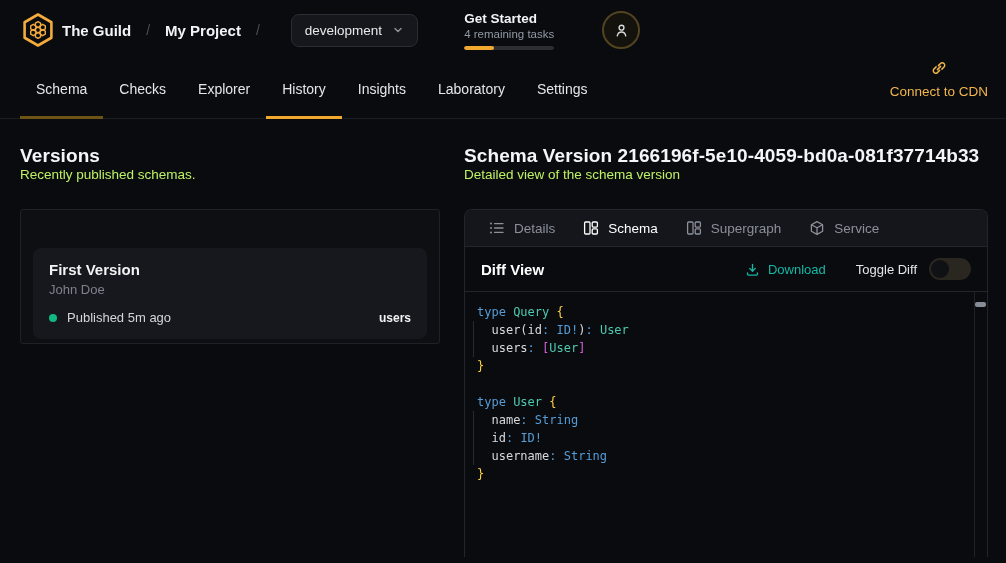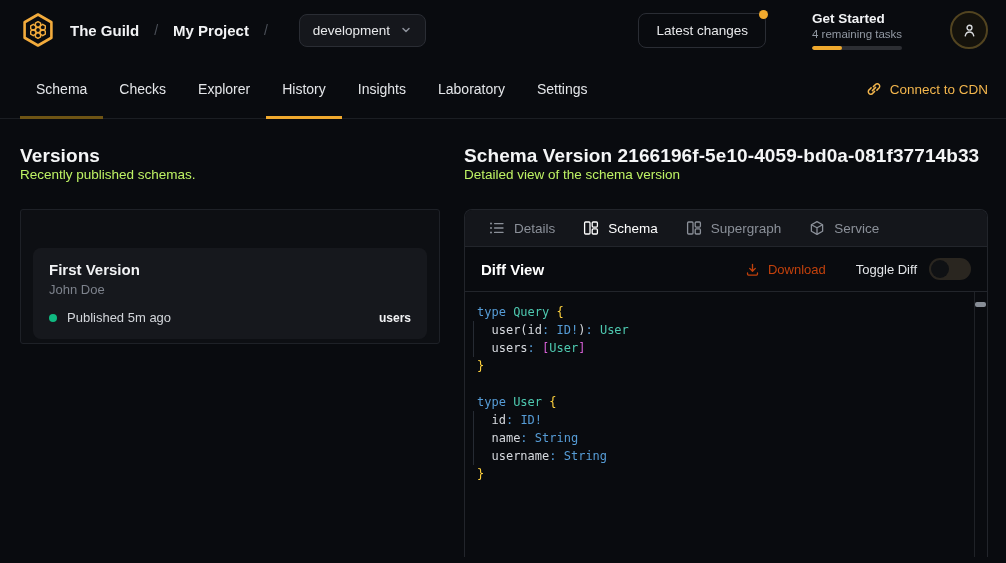--- a/index.html
+++ b/index.html
@@ -5,21 +5,21 @@
   * { margin:0; padding:0; box-sizing:border-box; }
   html,body { width:1006px; height:563px; overflow:hidden; }
   body {
     background:#090b0f; color:#ecedef;
     font-family:"Liberation Sans", sans-serif;
     -webkit-font-smoothing:antialiased;
   }
   
   .header { display:flex; align-items:center; height:60px; padding:0 18px; }
   .logo { width:40px; height:40px; flex:0 0 auto; }
-  .brand { font-size:15px; font-weight:700; margin-left:12px; color:#f2f3f5; cursor:pointer; }
+  .brand { font-size:15px; font-weight:700; margin-left:4px; color:#f2f3f5; cursor:pointer; }
   .crumb-sep { color:#4b5058; margin:0 15px; font-size:14px; }
   .project { font-size:15px; font-weight:700; color:#f2f3f5; cursor:pointer; }
   .env-select {
     display:flex; align-items:center; gap:10px; margin-left:16px;
     background:#15171c; border:1px solid #2a2d34; border-radius:8px;
     padding:8px 13px; font-size:13.5px; color:#e8e9eb; cursor:pointer;
   }
   .env-select .chev { color:#8b9099; display:flex; }
   .latest-btn {
     position:relative; margin-left:auto;
@@ -44,21 +44,21 @@
   
   .nav { display:flex; align-items:stretch; height:59px; border-bottom:1px solid #1b1e23; padding:0 18px 0 20px; }
   .nav-tabs { display:flex; }
   .nav-tab {
     display:flex; align-items:center; padding:0 16px; font-size:14px;
     color:#e4e6e9; position:relative; cursor:pointer;
   }
   .nav-tab::after { content:""; position:absolute; left:0; right:0; bottom:-1px; height:3px; background:transparent; }
   .nav-tab.ind-active::after { background:var(--accent); }
   .nav-tab.ind-dim::after { background:var(--accent-dim); }
-  .cdn-link { margin-left:auto; display:flex; align-items:center; gap:8px; color:var(--amber-text); font-size:13.5px; cursor:pointer; }
+  .cdn-link { margin-left:auto; display:flex; align-items:center; gap:8px; color:var(--amber-text); font-size:13.5px; cursor:pointer;flex-direction:column; }
   
   .main { display:flex; padding-top:26px; height:443px; }
   .col-left { width:464px; padding:0 24px 0 20px; flex:0 0 auto; }
   .col-right { flex:1; margin-right:18px; min-width:0; }
   .sec-title { font-size:19px; font-weight:700; color:#f4f5f6; letter-spacing:.1px; }
   .sec-sub { font-size:13.5px; color:#bef264; margin-top:0; }
   
   .versions-card {
     margin-top:27px; border:1px solid #1e2127; background:#0d0f13;
     border-radius:3px; padding:38px 12px 10px 12px; height:135px;
@@ -71,21 +71,21 @@
   .vi-status { font-size:13px; color:#d3d6db; }
   .vi-service { margin-left:auto; font-size:12px; font-weight:700; color:#f1f2f4; }
   
   .panel { margin-top:27px; border:1px solid #22252b; border-bottom:none; border-radius:8px 8px 0 0; height:348px; display:flex; flex-direction:column; overflow:hidden; }
   .panel-tabs { display:flex; align-items:center; height:37px; background:#14161b; border-bottom:1px solid #22252b; padding:0 10px; flex:0 0 auto; }
   .panel-tab { display:flex; align-items:center; gap:9px; padding:0 14px; font-size:13.5px; color:#8b9099; cursor:pointer; height:100%; }
   .panel-tab.active { color:#ffffff; }
   .panel-tab svg { width:16px; height:16px; }
   .diff-row { display:flex; align-items:center; height:45px; padding:0 16px; border-bottom:1px solid #22252b; flex:0 0 auto; }
   .diff-title { font-size:15px; font-weight:700; color:#fff; }
-  .dl-btn { margin-left:auto; display:flex; align-items:center; gap:8px; color:#c2410c; font-size:13px; cursor:pointer; background:none; border:none; font-family:inherit; }
+  .dl-btn { margin-left:auto; display:flex; align-items:center; gap:8px; color:#14b8a6; font-size:13px; cursor:pointer; background:none; border:none; font-family:inherit; }
   .toggle-wrap { display:flex; align-items:center; gap:12px; margin-left:30px; }
   .toggle-label { font-size:13px; color:#e3e5e8; }
   .switch { width:42px; height:22px; border-radius:11px; background:#2a2620; position:relative; cursor:pointer; }
   .switch .knob { position:absolute; top:2px; left:2px; width:18px; height:18px; border-radius:50%; background:#0f1114; }
   
   .code-area { position:relative; flex:1; background:#090b0f; padding:11px 14px 0 0; overflow:hidden; }
   .code-block { font-family:"DejaVu Sans Mono", monospace; font-size:12px; line-height:18px; }
   .code-line { position:relative; white-space:pre; padding-left:12px; min-height:18px; }
   .code-line.guide::before { content:""; position:absolute; left:8px; top:0; bottom:0; border-left:1px solid #262b33; }
   .tk-kw { color:#569cd6; } .tk-ty { color:#4ec9b0; } .tk-br { color:#ffd23e; }
@@ -119,24 +119,20 @@
   <span class="crumb-sep">/</span>
   <div class="env-select">
     <span>development</span>
     <span class="chev">
       <svg viewBox="0 0 12 12" width="12" height="12" fill="none" stroke="currentColor" stroke-width="1.5" stroke-linecap="round" stroke-linejoin="round">
           <path d="M3 4.5l3 3 3-3"></path>
         </svg>
     </span>
   </div>
 
-  <button class="latest-btn">
-    <span>Latest changes</span>
-    <span class="dot"></span>
-  </button>
 
   <div class="get-started">
     <div class="gs-title">Get Started</div>
     <div class="gs-sub">4 remaining tasks</div>
     <div class="gs-bar">
       <div class="gs-fill" id="gs-fill" style="width: 33%;"></div>
     </div>
   </div>
 
   <div class="avatar">
@@ -252,22 +248,22 @@
       </div>
 
       <div class="code-area">
         <div class="code-block" id="code-block">
             <div class="code-line"><span class="tk-kw">type</span><span class="tk-pl"> </span><span class="tk-ty">Query</span><span class="tk-pl"> </span><span class="tk-br">{</span></div>
             <div class="code-line guide"><span class="tk-pl">  </span><span class="tk-fl">user</span><span class="tk-fl">(</span><span class="tk-fl">id</span><span class="tk-pu">:</span><span class="tk-pl"> </span><span class="tk-sc">ID!</span><span class="tk-fl">)</span><span class="tk-pu">:</span><span class="tk-pl"> </span><span class="tk-ty">User</span></div>
             <div class="code-line guide"><span class="tk-pl">  </span><span class="tk-fl">users</span><span class="tk-pu">:</span><span class="tk-pl"> </span><span class="tk-bk">[</span><span class="tk-ty">User</span><span class="tk-bk">]</span></div>
             <div class="code-line"><span class="tk-br">}</span></div>
             <div class="code-line"></div>
             <div class="code-line"><span class="tk-kw">type</span><span class="tk-pl"> </span><span class="tk-ty">User</span><span class="tk-pl"> </span><span class="tk-br">{</span></div>
+            <div class="code-line guide"><span class="tk-pl">  </span><span class="tk-fl">name</span><span class="tk-pu">:</span><span class="tk-pl"> </span><span class="tk-sc">String</span></div>
             <div class="code-line guide"><span class="tk-pl">  </span><span class="tk-fl">id</span><span class="tk-pu">:</span><span class="tk-pl"> </span><span class="tk-sc">ID!</span></div>
-            <div class="code-line guide"><span class="tk-pl">  </span><span class="tk-fl">name</span><span class="tk-pu">:</span><span class="tk-pl"> </span><span class="tk-sc">String</span></div>
             <div class="code-line guide"><span class="tk-pl">  </span><span class="tk-fl">username</span><span class="tk-pu">:</span><span class="tk-pl"> </span><span class="tk-sc">String</span></div>
             <div class="code-line"><span class="tk-br">}</span></div>
           </div>
         <div class="scrollgutter">
           <div class="scrollthumb"></div>
         </div>
       </div>
     </div>
   </div>
 

